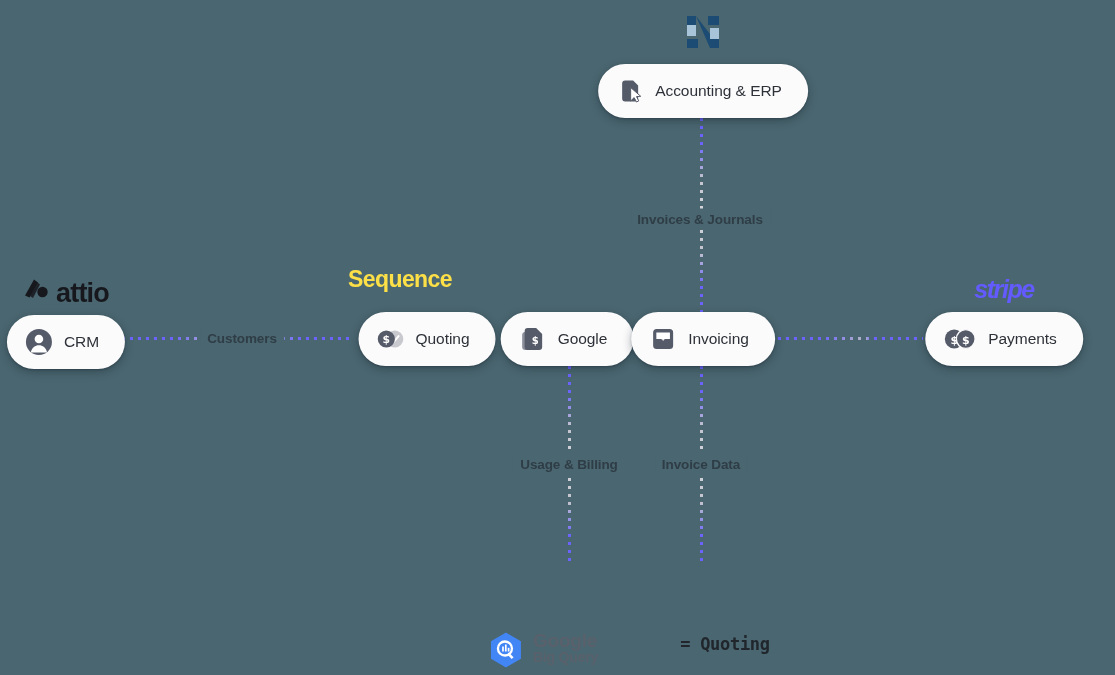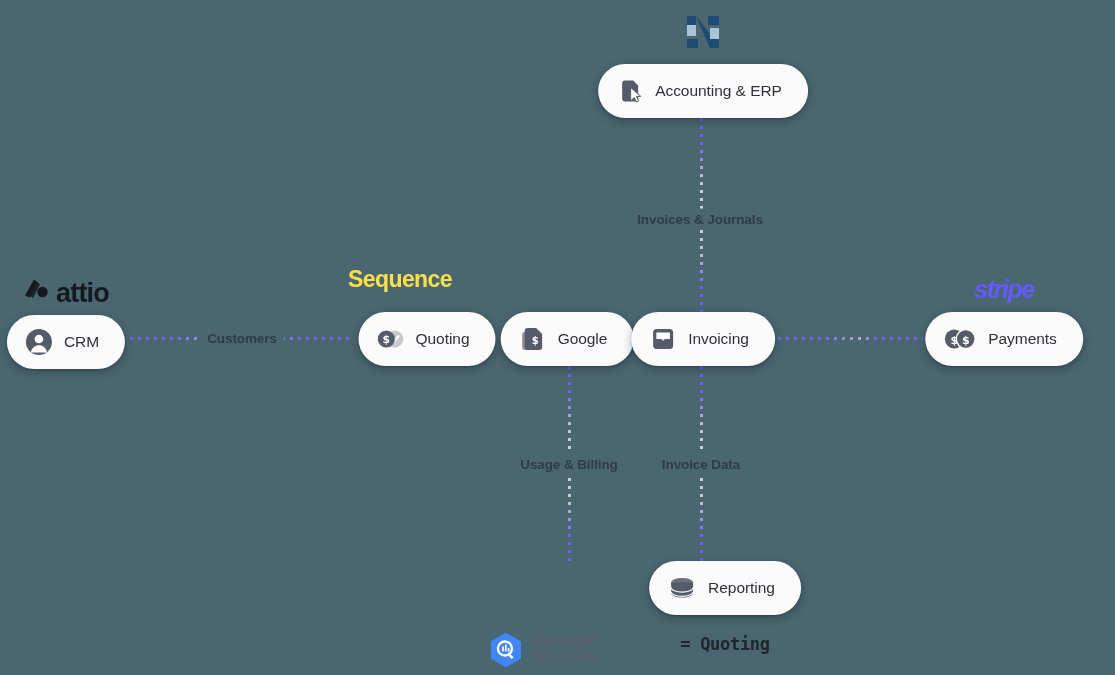--- a/index.html
+++ b/index.html
@@ -270,23 +270,14 @@
 
   <div class="pill" style="left:703px; top:91px;">
     <svg class="pill-icon" viewBox="0 0 28 28">
       <path d="M6 6.5 a3 3 0 0 1 3 -3 h8 l5 5 v13 a3 3 0 0 1 -3 3 h-10 a3 3 0 0 1 -3 -3 z" fill="#565b69"></path>
       <path d="M14.5 10.5 L14.5 24 L18 20.6 L20.3 25 L22.6 23.9 L20.4 19.6 L24.6 19.3 Z" fill="#ffffff" stroke="#565b69" stroke-width="1"></path>
     </svg>
     <span class="pill-label">Accounting &amp; ERP</span>
   </div>
 
 
-  <div class="pill" style="left:725px; top:588px;">
-    <svg class="pill-icon" viewBox="0 0 30 28" style="width:30px;flex:0 0 30px;">
-      <ellipse cx="15" cy="8.5" rx="11" ry="4.6" fill="#6b707c"></ellipse>
-      <path d="M4 8.5 v10.5 c0 2.5 4.9 4.6 11 4.6 s11 -2.1 11 -4.6 V8.5 z" fill="#565b69"></path>
-      <path d="M4 13.5 c0 2.5 4.9 4.6 11 4.6 s11 -2.1 11 -4.6" fill="none" stroke="#ffffff" stroke-width="1.2"></path>
-      <path d="M4 17.8 c0 2.5 4.9 4.6 11 4.6 s11 -2.1 11 -4.6" fill="none" stroke="#ffffff" stroke-width="1.2"></path>
-    </svg>
-    <span class="pill-label">Reporting</span>
-  </div>
 
 </div>
 
 </body></html>

